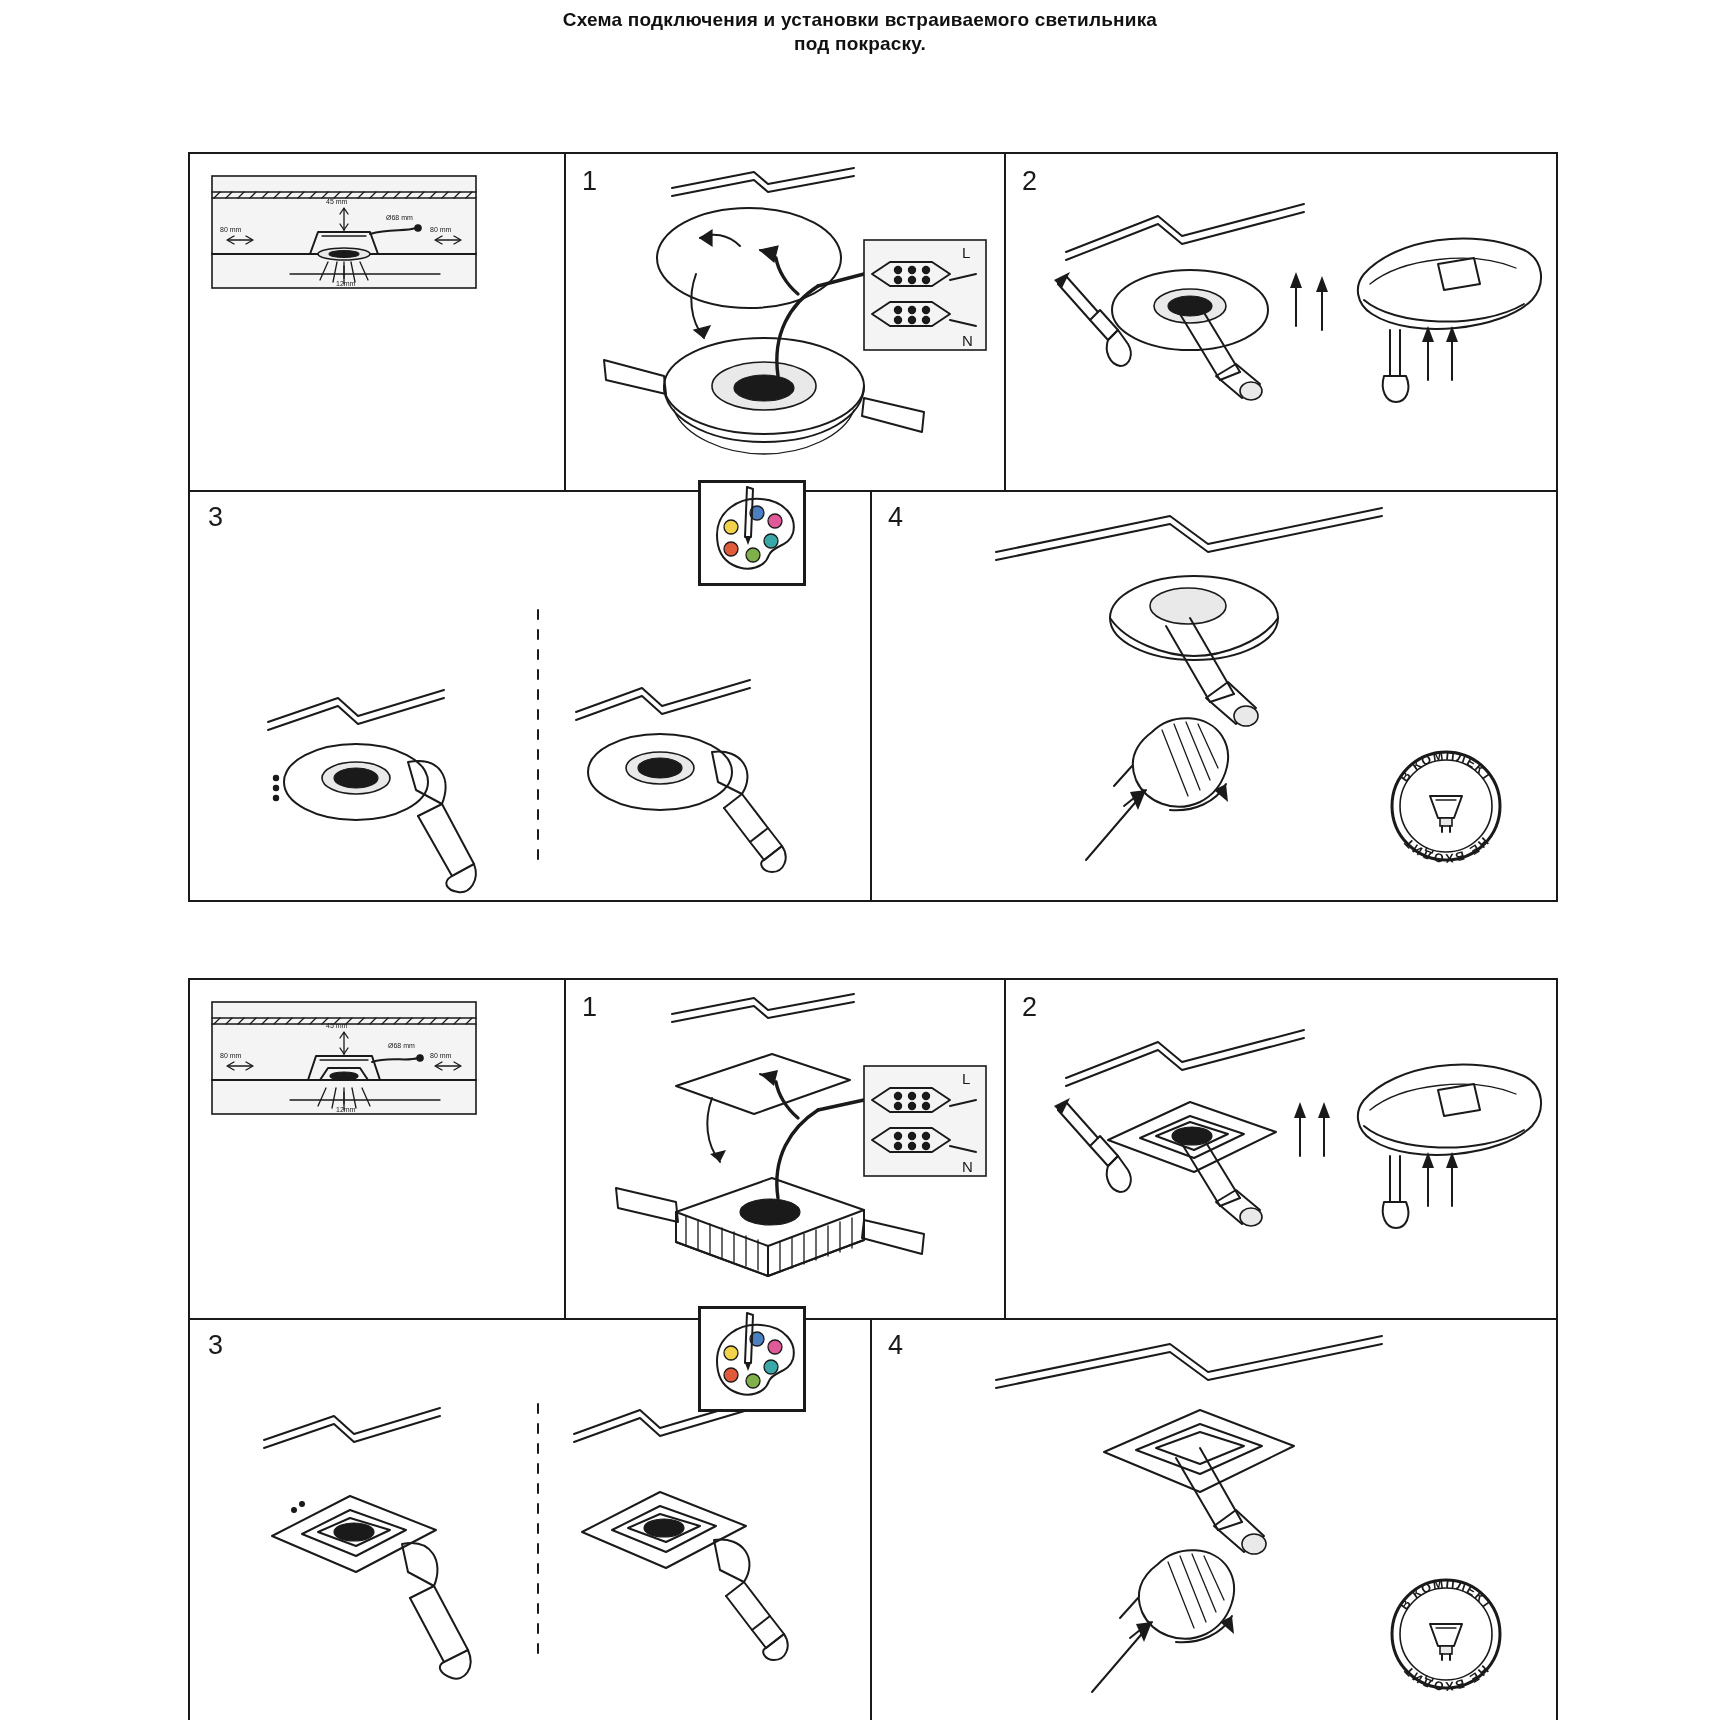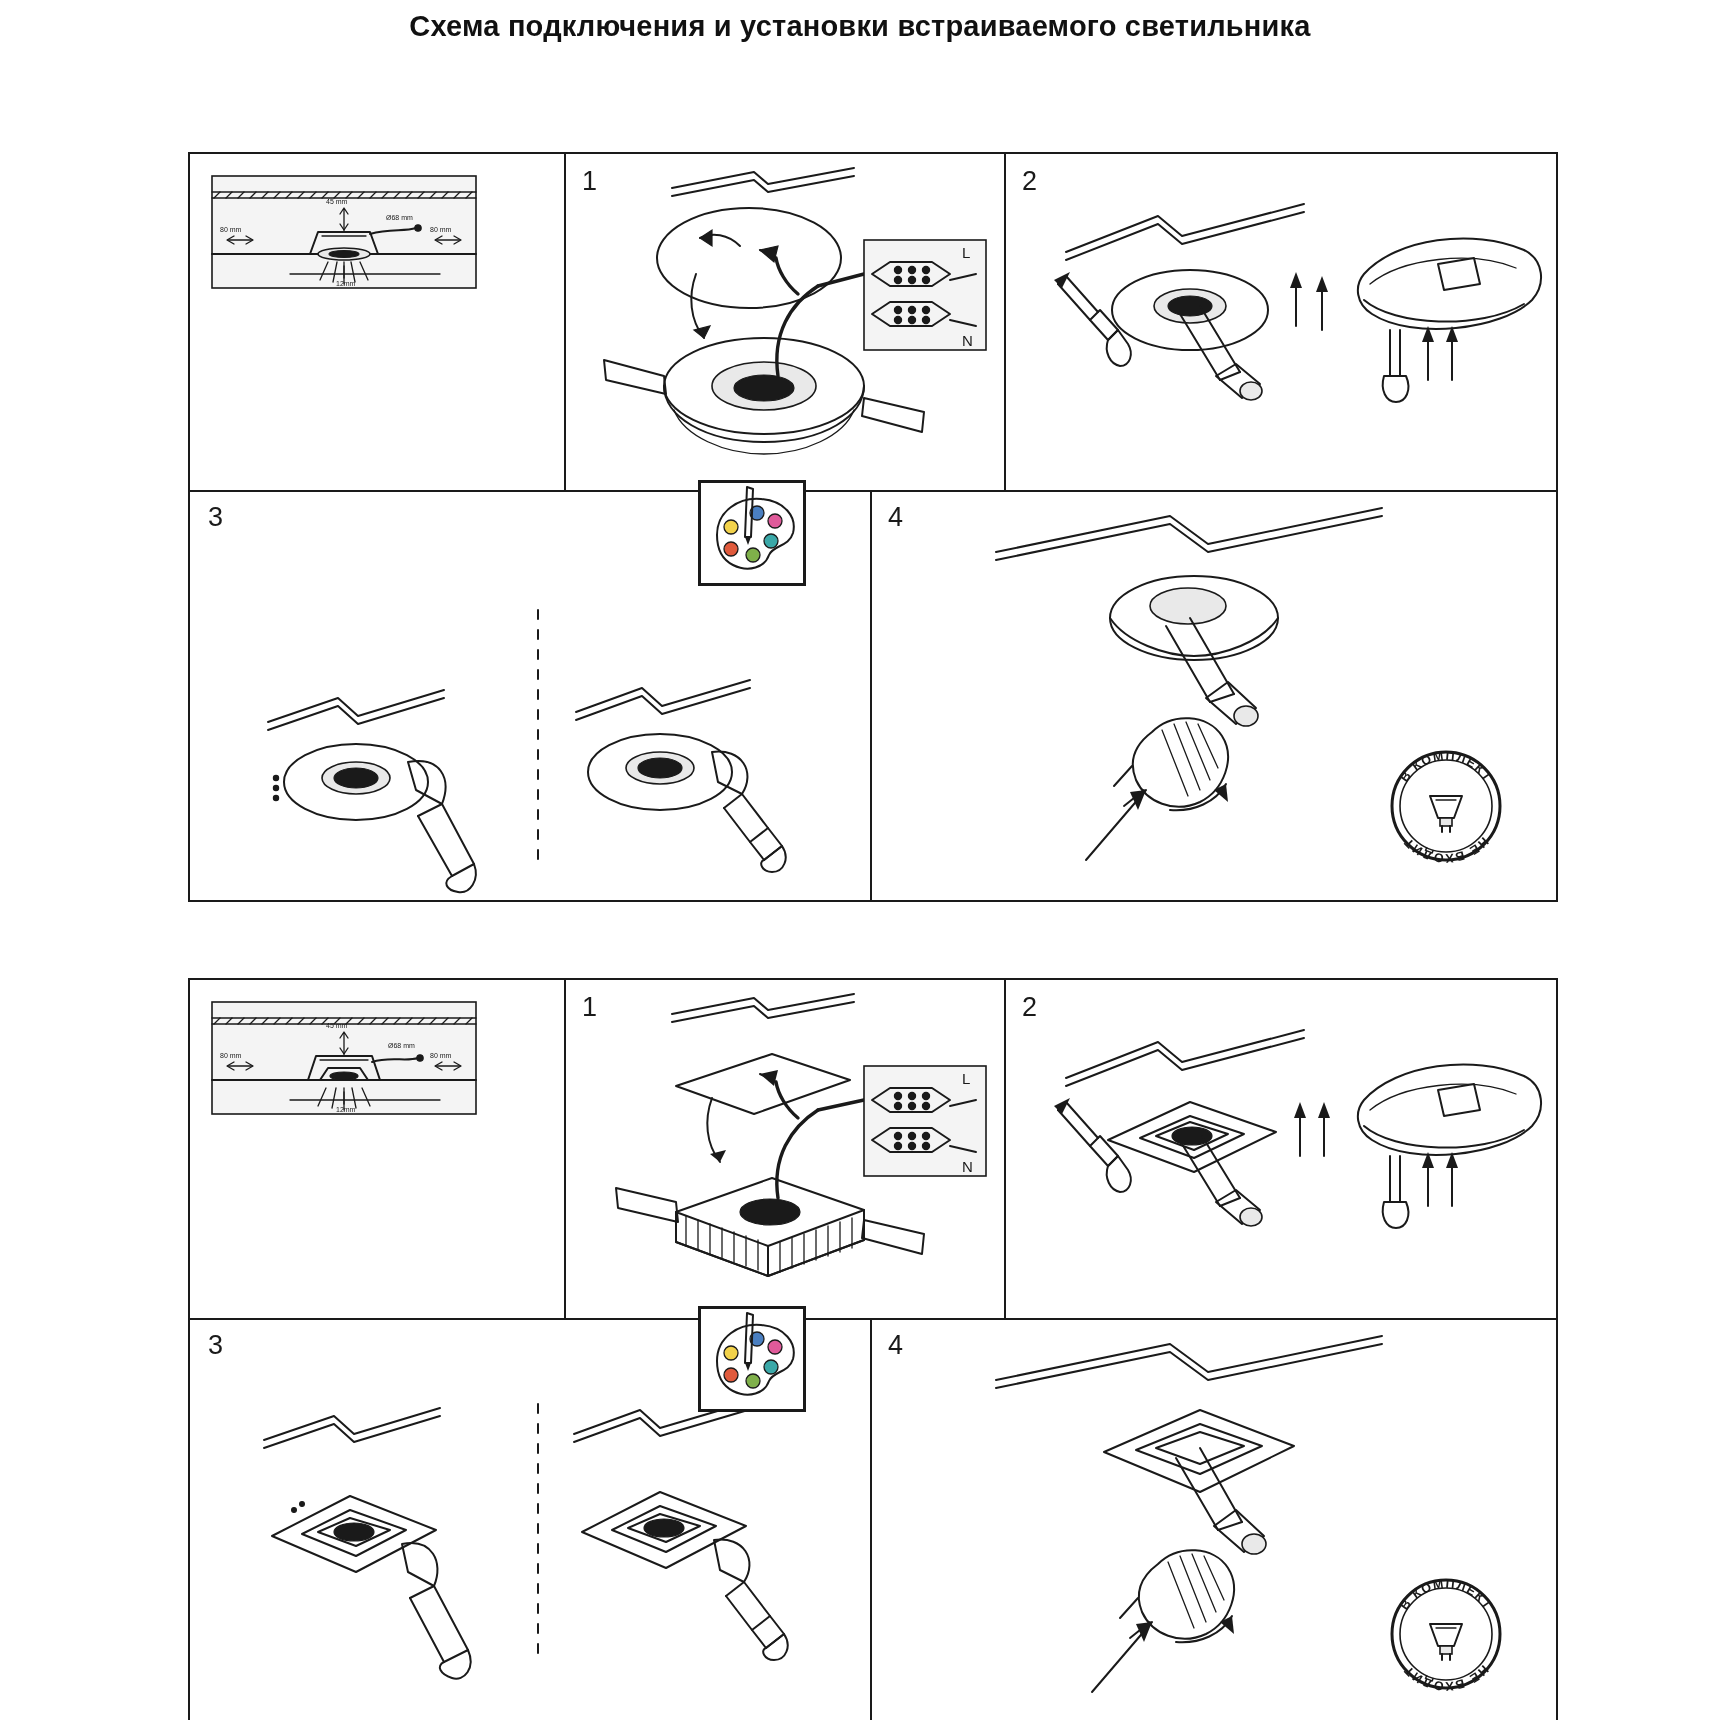--- a/index.html
+++ b/index.html
@@ -22,21 +22,21 @@
     height: 1720px;
   }
 
   
   .title {
     position: absolute;
     left: 150px;
     top: 8px;
     width: 1420px;
     text-align: center;
-    font-size: 29px;
+    font-size: 19px;
     font-weight: bold;
     line-height: 1.28;
     letter-spacing: 0.2px;
     color: #111;
   }
 
   
   .block {
     position: absolute;
     border: 2px solid #1a1a1a;
@@ -108,20 +108,21 @@
     box-sizing: border-box;
   }
 </style>
 </head>
 <body>
 
 <div class="page">
 
   <div class="title">
     <div>Схема подключения и установки встраиваемого светильника</div>
+    <div>под покраску.</div>
   </div>
 
   <div class="block b1">
 
     <div class="hline" style="left:0; top:336px; width:1366px;"></div>
     <div class="vline" style="left:374px; top:0; height:336px;"></div>
     <div class="vline" style="left:814px; top:0; height:336px;"></div>
     <div class="vline" style="left:680px; top:336px; height:410px;"></div>
 
     <div class="cell" style="left:0; top:0; width:374px; height:336px;">

